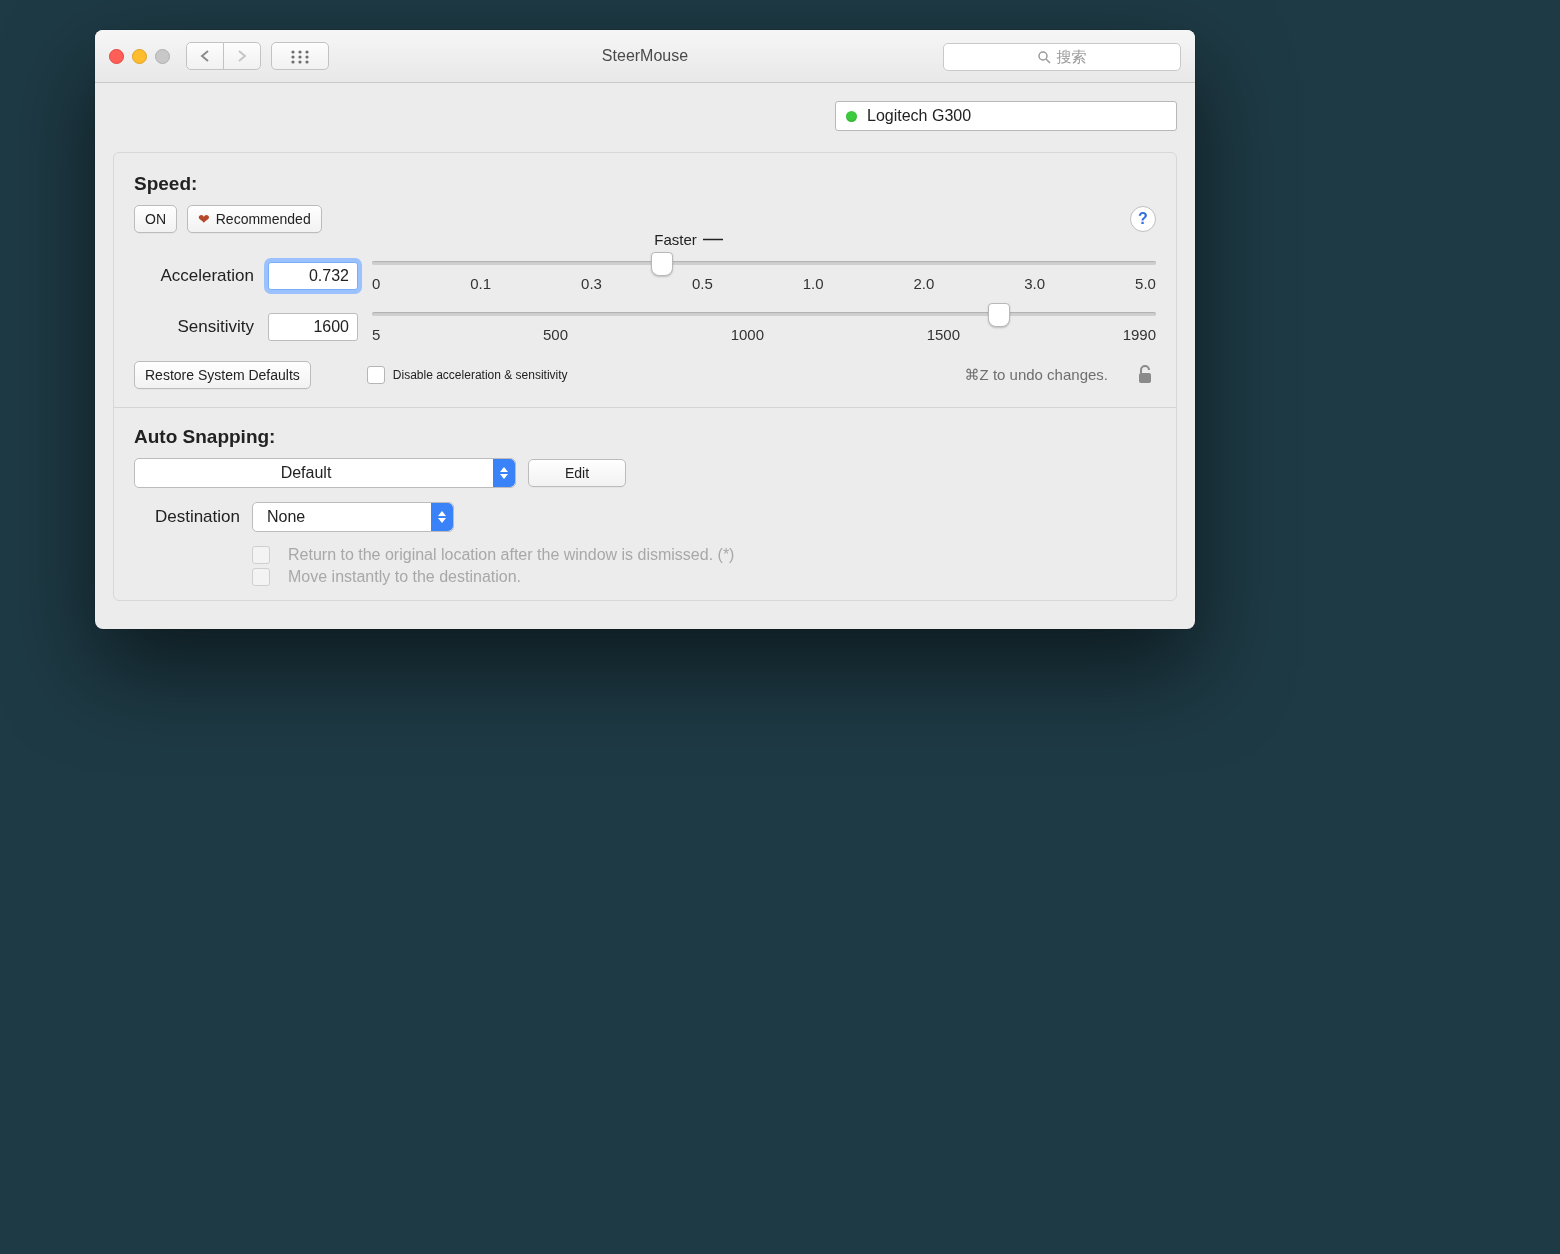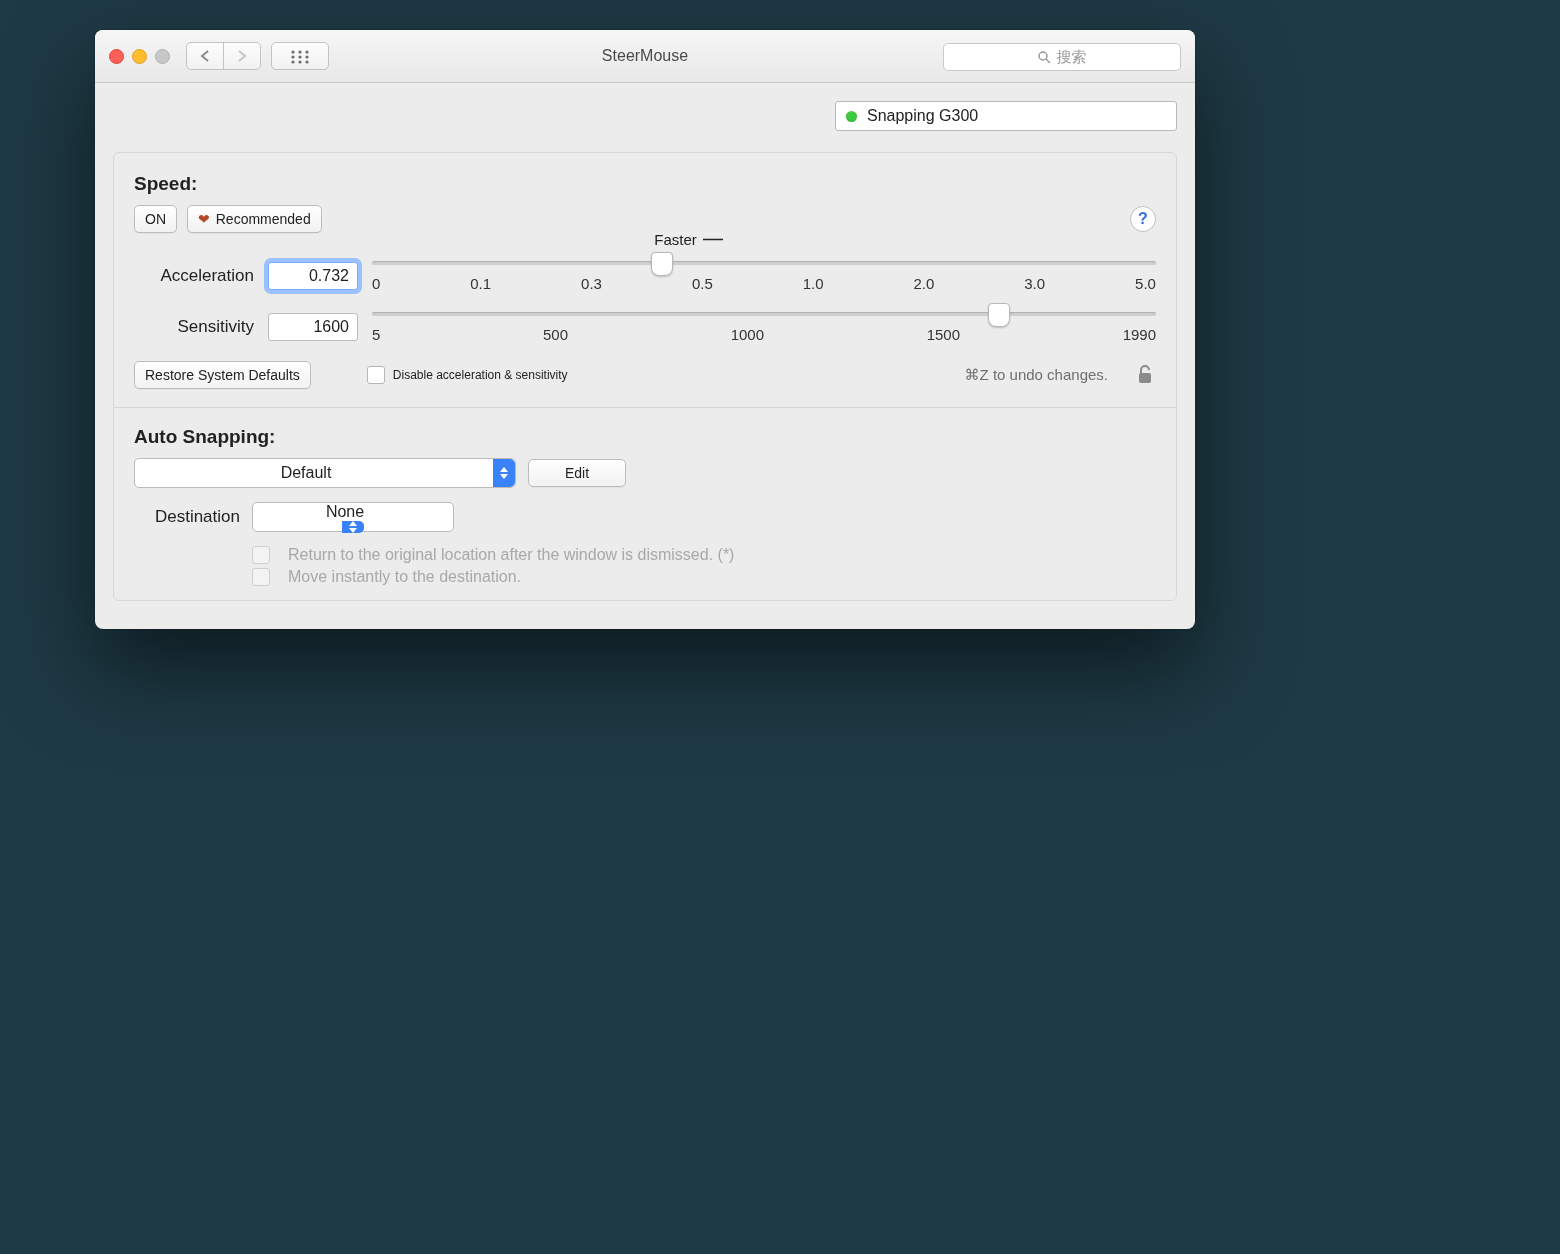--- a/index.html
+++ b/index.html
@@ -106,21 +106,21 @@
             <line x1="8.2" y1="8.2" x2="12" y2="12" stroke="#9a9a9a" stroke-width="1.5"></line>
           </svg>
         <span>搜索</span>
       </div>
     </div>
 
     <div class="body">
       <div class="devicebar">
         <div class="device">
           <span class="statusdot"></span>
-          <span>Snapping G300</span>
+          <span>Logitech G300</span>
         </div>
       </div>
 
 
       <div class="panel">
 
         <div class="secTitle">Speed:</div>
 
         <div class="rowTop">
           <div class="btn">
@@ -211,21 +211,21 @@
                 </svg>
             </span>
           </div>
           <div class="btn" style="padding:0 36px;">
               <span>Edit</span>
             </div>
         </div>
 
         <div class="selectRow">
           <div style="width:106px;text-align:right;font-size:17px;">Destination</div>
-          <div class="select" style="width:200px;flex-direction:column;">
+          <div class="select" style="width:200px;">
             <span class="txt">None</span>
             <span class="updn">
               <svg width="8" height="5">
                   <polyline points="0,5 4,0 8,5" fill="#fff"></polyline>
                 </svg>
               <svg width="8" height="5">
                   <polyline points="0,0 4,5 8,0" fill="#fff"></polyline>
                 </svg>
             </span>
           </div>

